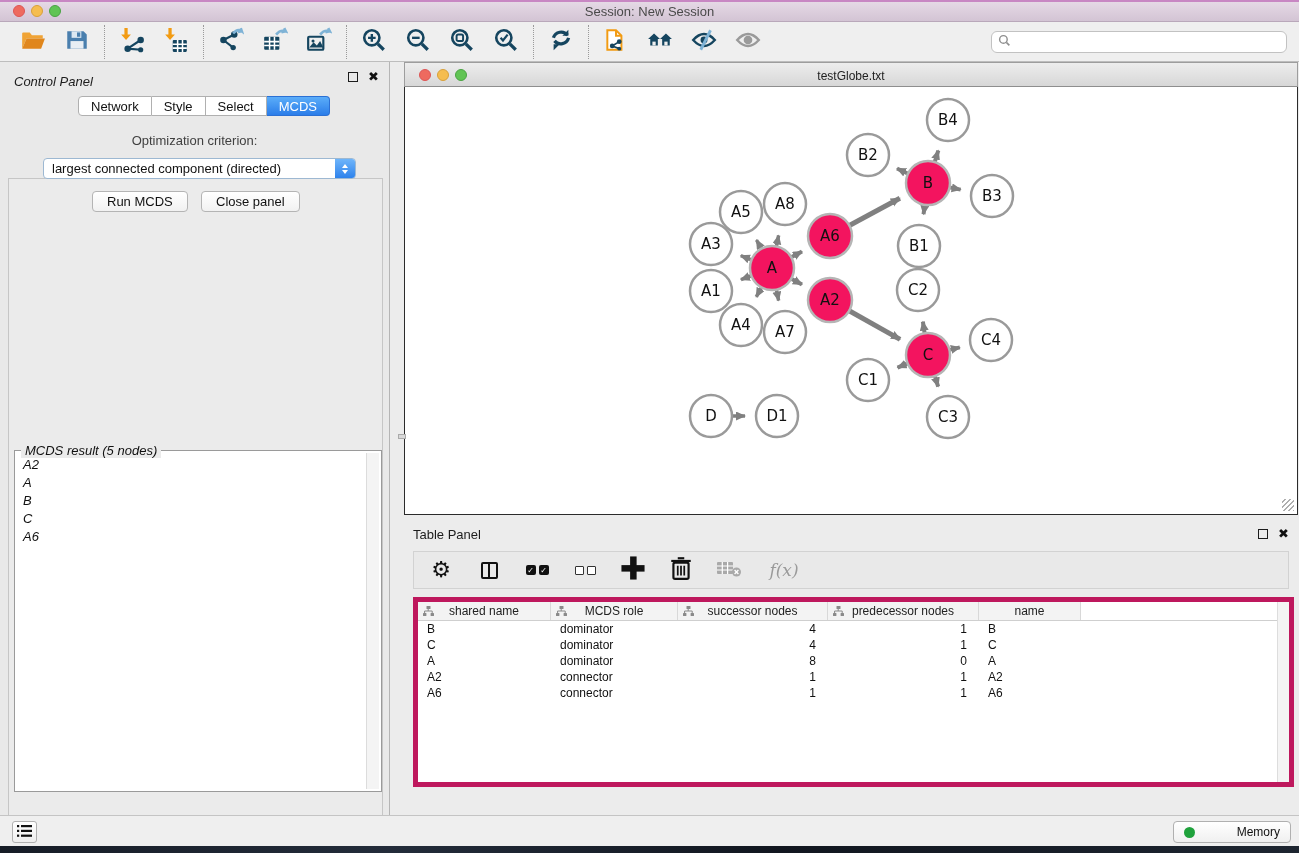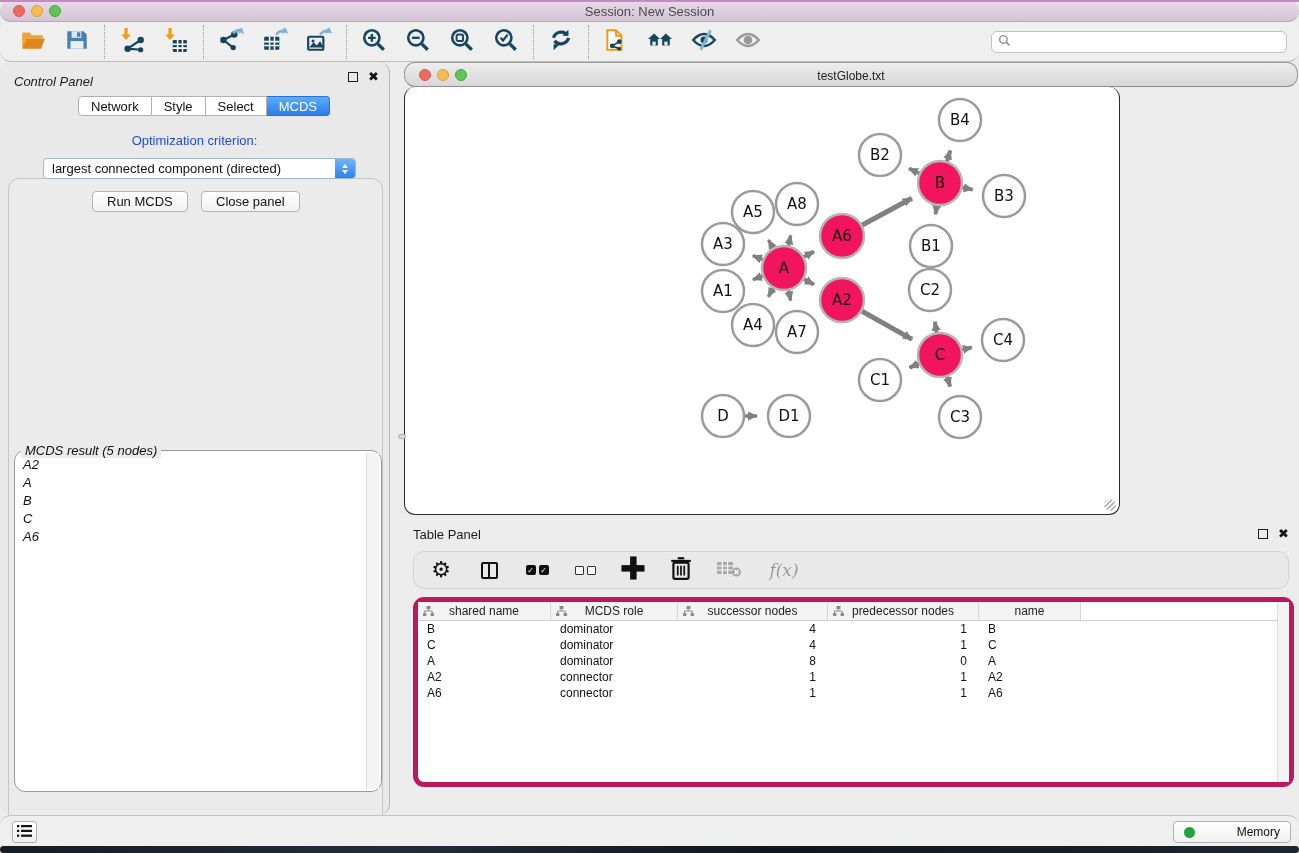--- a/index.html
+++ b/index.html
@@ -1,18 +1,18 @@
 <!DOCTYPE html>
 <html><head>
 <meta charset="utf-8">
 <style>
   * { margin:0; padding:0; box-sizing:border-box; }
   html,body { width:1299px; height:853px; overflow:hidden; }
   body { font-family:"Liberation Sans","DejaVu Sans",sans-serif; background:#ececec; position:relative; }
-  .abs { position:absolute;border-radius:11px; }
+  .abs { position:absolute; }
 
   
   .titlebar { left:0; top:0; width:1299px; height:22px;
     background:linear-gradient(#e7dbe7,#d3c4d4); border-bottom:1px solid #b9a8ba; }
   .titlebar::before { content:""; position:absolute; left:0; top:0; width:100%; height:2px; background:#c887c3; }
   .tl { width:12px; height:12px; border-radius:50%; top:5px; }
   .tl.red { background:#ee6a5f; border:1px solid #d55; }
   .tl.yellow { background:#f5bd4f; border:1px solid #d8a03a; }
   .tl.green { background:#61c454; border:1px solid #4aa343; }
   .session-title { width:100%; top:4px; text-align:center; font-size:13px; color:#4a4a4a; }
@@ -37,21 +37,21 @@
   .cp-content { left:8px; top:116px; width:375px; height:695px; border:1px solid #c6c6c6; background:#ebebeb; }
 
   
   .seg { display:flex; }
   .seg .tab { height:20px; padding:0 12px; background:#fff; border:1px solid #b0b0b0; border-left:none;
     font-size:13px; color:#111; display:flex; align-items:center; cursor:pointer; }
   .seg .tab:first-child { border-left:1px solid #b0b0b0; border-radius:4px 0 0 4px; }
   .seg .tab:last-child { border-radius:0 4px 4px 0; }
   .seg .tab.sel { background:linear-gradient(#5badf9,#2b7de9); color:#fff; border-color:#2b70d4; }
 
-  .opt-label { width:100%; text-align:center; font-size:13px; color:#1d4ed8; }
+  .opt-label { width:100%; text-align:center; font-size:13px; color:#404040; }
   .dropdown { left:43px; top:158px; width:313px; height:21px; background:#fff; border:1px solid #9db8d2;
     border-radius:4px; display:flex; align-items:center; cursor:pointer; }
   .dropdown .val { flex:1; font-size:13px; padding-left:8px; color:#111; white-space:nowrap; }
   .dropdown .stepper { width:20px; height:100%; border-radius:0 3px 3px 0;
     background:linear-gradient(#6fb5fa,#2d82ec); display:flex; flex-direction:column; align-items:center; justify-content:center; gap:2px; }
   .chev-up { width:0; height:0; border-left:3.5px solid transparent; border-right:3.5px solid transparent; border-bottom:4px solid #fff; }
   .chev-dn { width:0; height:0; border-left:3.5px solid transparent; border-right:3.5px solid transparent; border-top:4px solid #fff; }
   .mac-btn { height:21px; background:linear-gradient(#ffffff,#f1f1f1); border:1px solid #b4b4b4; border-radius:4px;
     font-size:13px; color:#111; padding:0 14px; cursor:pointer; font-family:inherit; }
 
@@ -63,21 +63,21 @@
 
   
   .right-area { left:403px; top:62px; width:896px; height:753px; background:#ececec; }
 
   
   .net-window { left:1px; top:0; width:894px; height:453px; }
   .net-titlebar { left:0; top:0; width:100%; height:25px; background:linear-gradient(#ededed,#d7d7d7);
     border:1px solid #9d9d9d; border-bottom:1px solid #8e8e8e; }
   .net-titlebar .tl { top:6px; }
   .net-title { width:100%; top:6px; text-align:center; font-size:12px; color:#222; }
-  .net-canvas { left:0; top:25px; width:716px; height:428px; background:#fff; border:1px solid #2b2b2b; border-top:none;padding-left:12px; }
+  .net-canvas { left:0; top:25px; width:894px; height:428px; background:#fff; border:1px solid #2b2b2b; border-top:none; }
   .resize-corner { right:3px; bottom:3px; width:12px; height:12px;
     background:repeating-linear-gradient(135deg, transparent 0 2px, #9a9a9a 2px 3.5px); opacity:.8; }
   .grip { width:8px; height:5px; background:#d8d8d8; border:1px solid #aaa; }
 
   
   .table-panel { left:0; top:453px; width:896px; height:300px; background:#ececec; }
   .tp-header { left:10px; top:10px; right:10px; height:18px; display:flex; align-items:center; }
   .tp-toolbar { left:10px; top:36px; width:876px; height:38px; background:#e9e9e9; border:1px solid #d2d2d2;
     display:flex; align-items:center; gap:22px; padding:0 14px; }
   .tp-toolbar .tbtn { width:26px; height:26px; }

